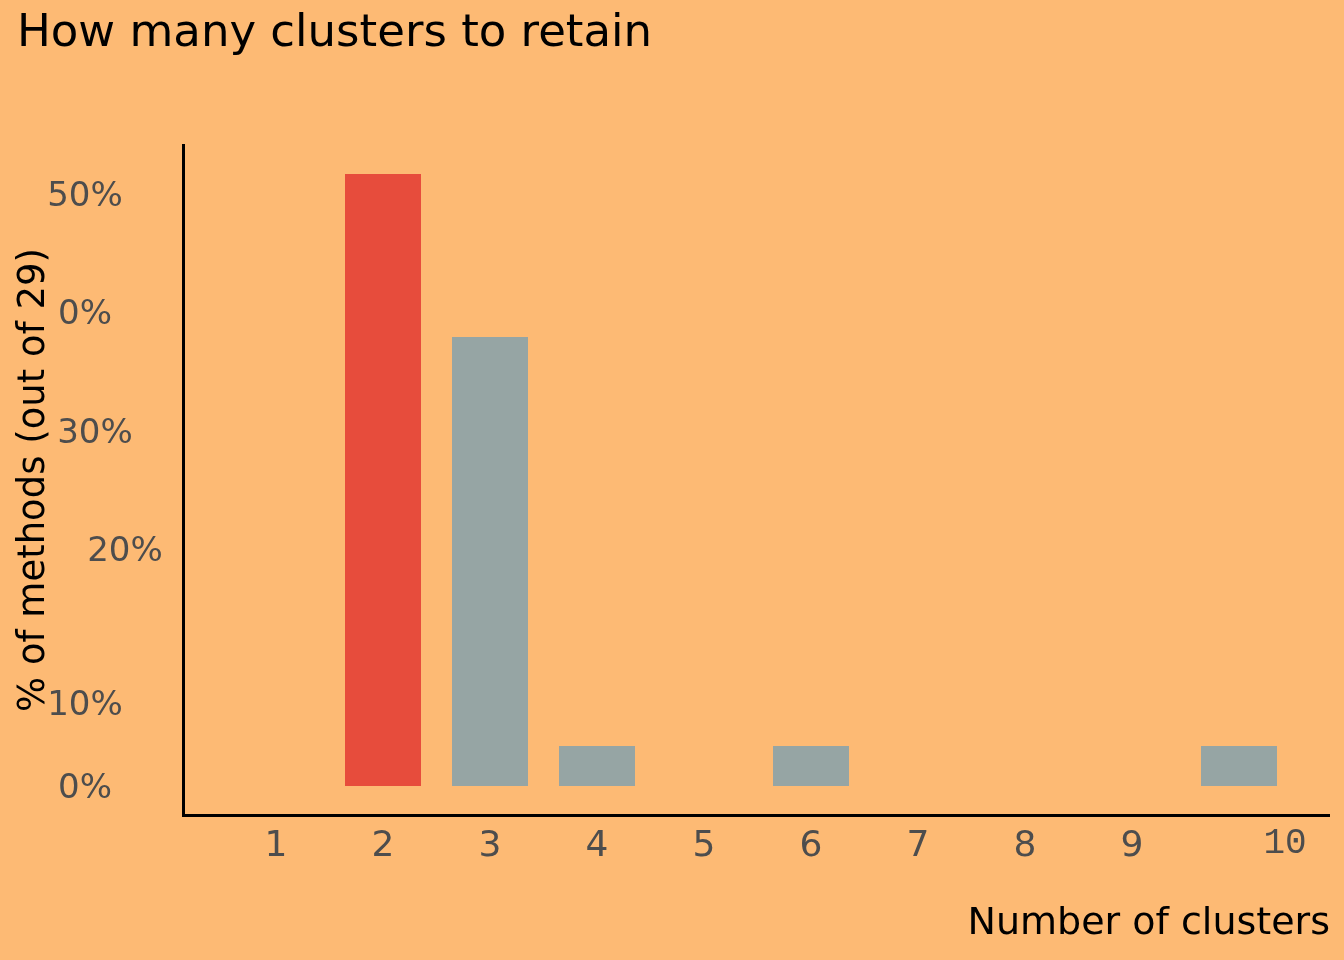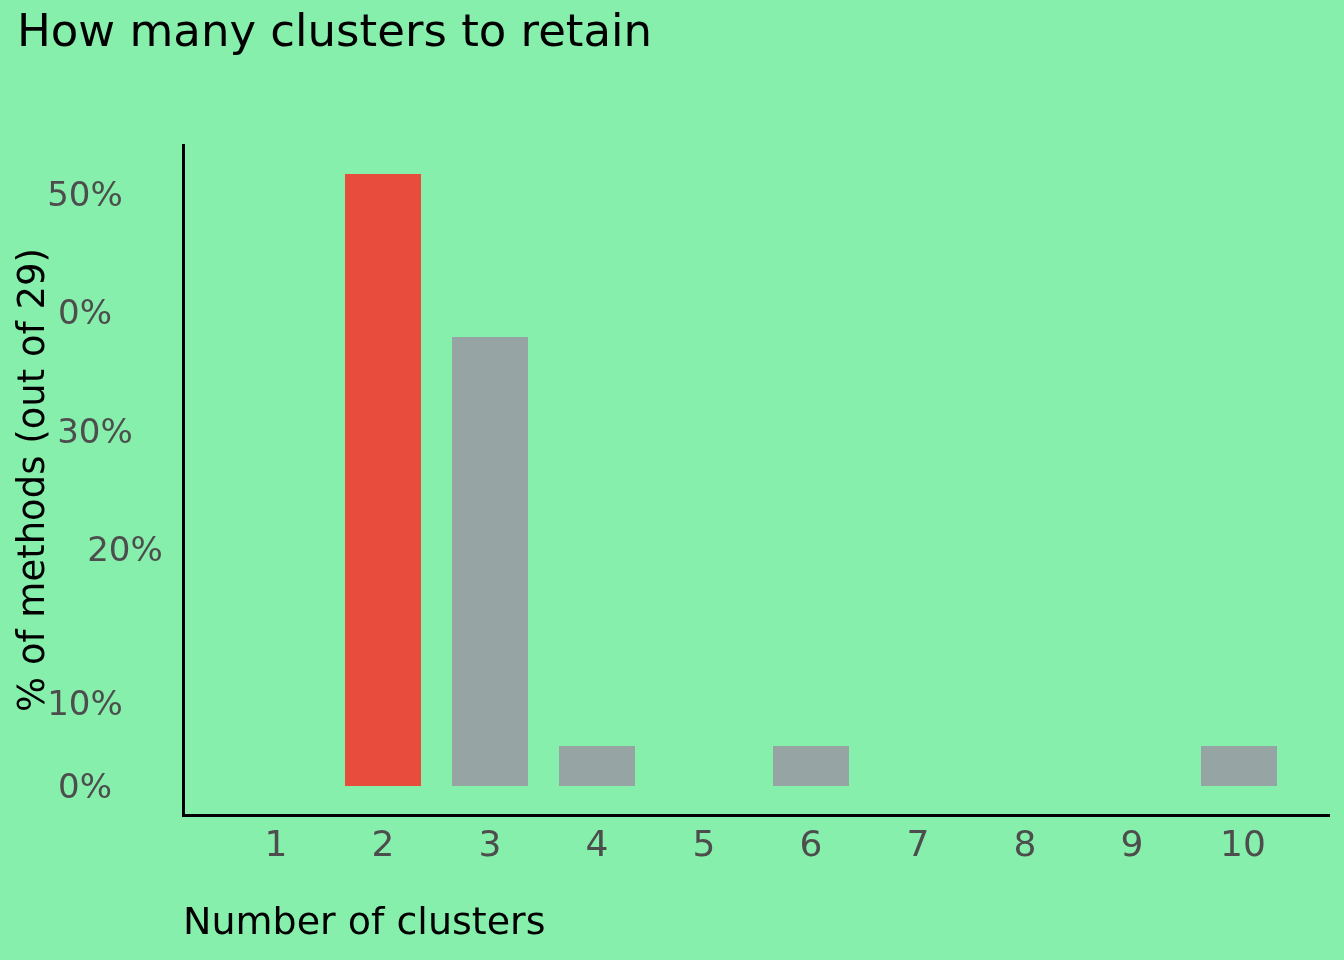--- a/index.html
+++ b/index.html
@@ -4,21 +4,21 @@
 <style>
   html, body {
     margin: 0;
     padding: 0;
     background: #ffffff;
   }
   .figure {
     position: relative;
     width: 1344px;
     height: 960px;
-    background: #86efac;
+    background: #fdba74;
     font-family: "DejaVu Sans", "Liberation Sans", sans-serif;
     overflow: hidden;
   }
   .chart-title {
     position: absolute;
     left: 17px;
     top: 4px;
     font-size: 45px;
     line-height: 1.2;
     color: #000000;
@@ -80,21 +80,21 @@
     height: 42px;
     top: 823px;
     color: #4d4d4d;
     white-space: nowrap;
   }
   .x-axis-title {
     position: absolute;
     left: 183px;
     top: 899px;
     width: 1147px;
-    text-align: left;
+    text-align: right;
     font-size: 38px;
     line-height: 44px;
     color: #000000;
   }
   .y-axis-title {
     position: absolute;
     left: 10px;
     top: 480px;
     width: 0;
     height: 0;
@@ -147,18 +147,18 @@
   <div id="x-ticks">
       <div class="x-tick-label" style="left: 216px;">1</div>
       <div class="x-tick-label" style="left: 323px;">2</div>
       <div class="x-tick-label" style="left: 430px;">3</div>
       <div class="x-tick-label" style="left: 537px;">4</div>
       <div class="x-tick-label" style="left: 644px;">5</div>
       <div class="x-tick-label" style="left: 751px;">6</div>
       <div class="x-tick-label" style="left: 858px;">7</div>
       <div class="x-tick-label" style="left: 965px;">8</div>
       <div class="x-tick-label" style="left: 1072px;">9</div>
-      <div class="x-tick-label" style="left: 1183px;">10</div>
+      <div class="x-tick-label" style="left: 1225px; font-family: Liberation Mono, monospace;">10</div>
     </div>
 
   <div class="x-axis-title">Number of clusters</div>
 
 </div>
 
 </body></html>

